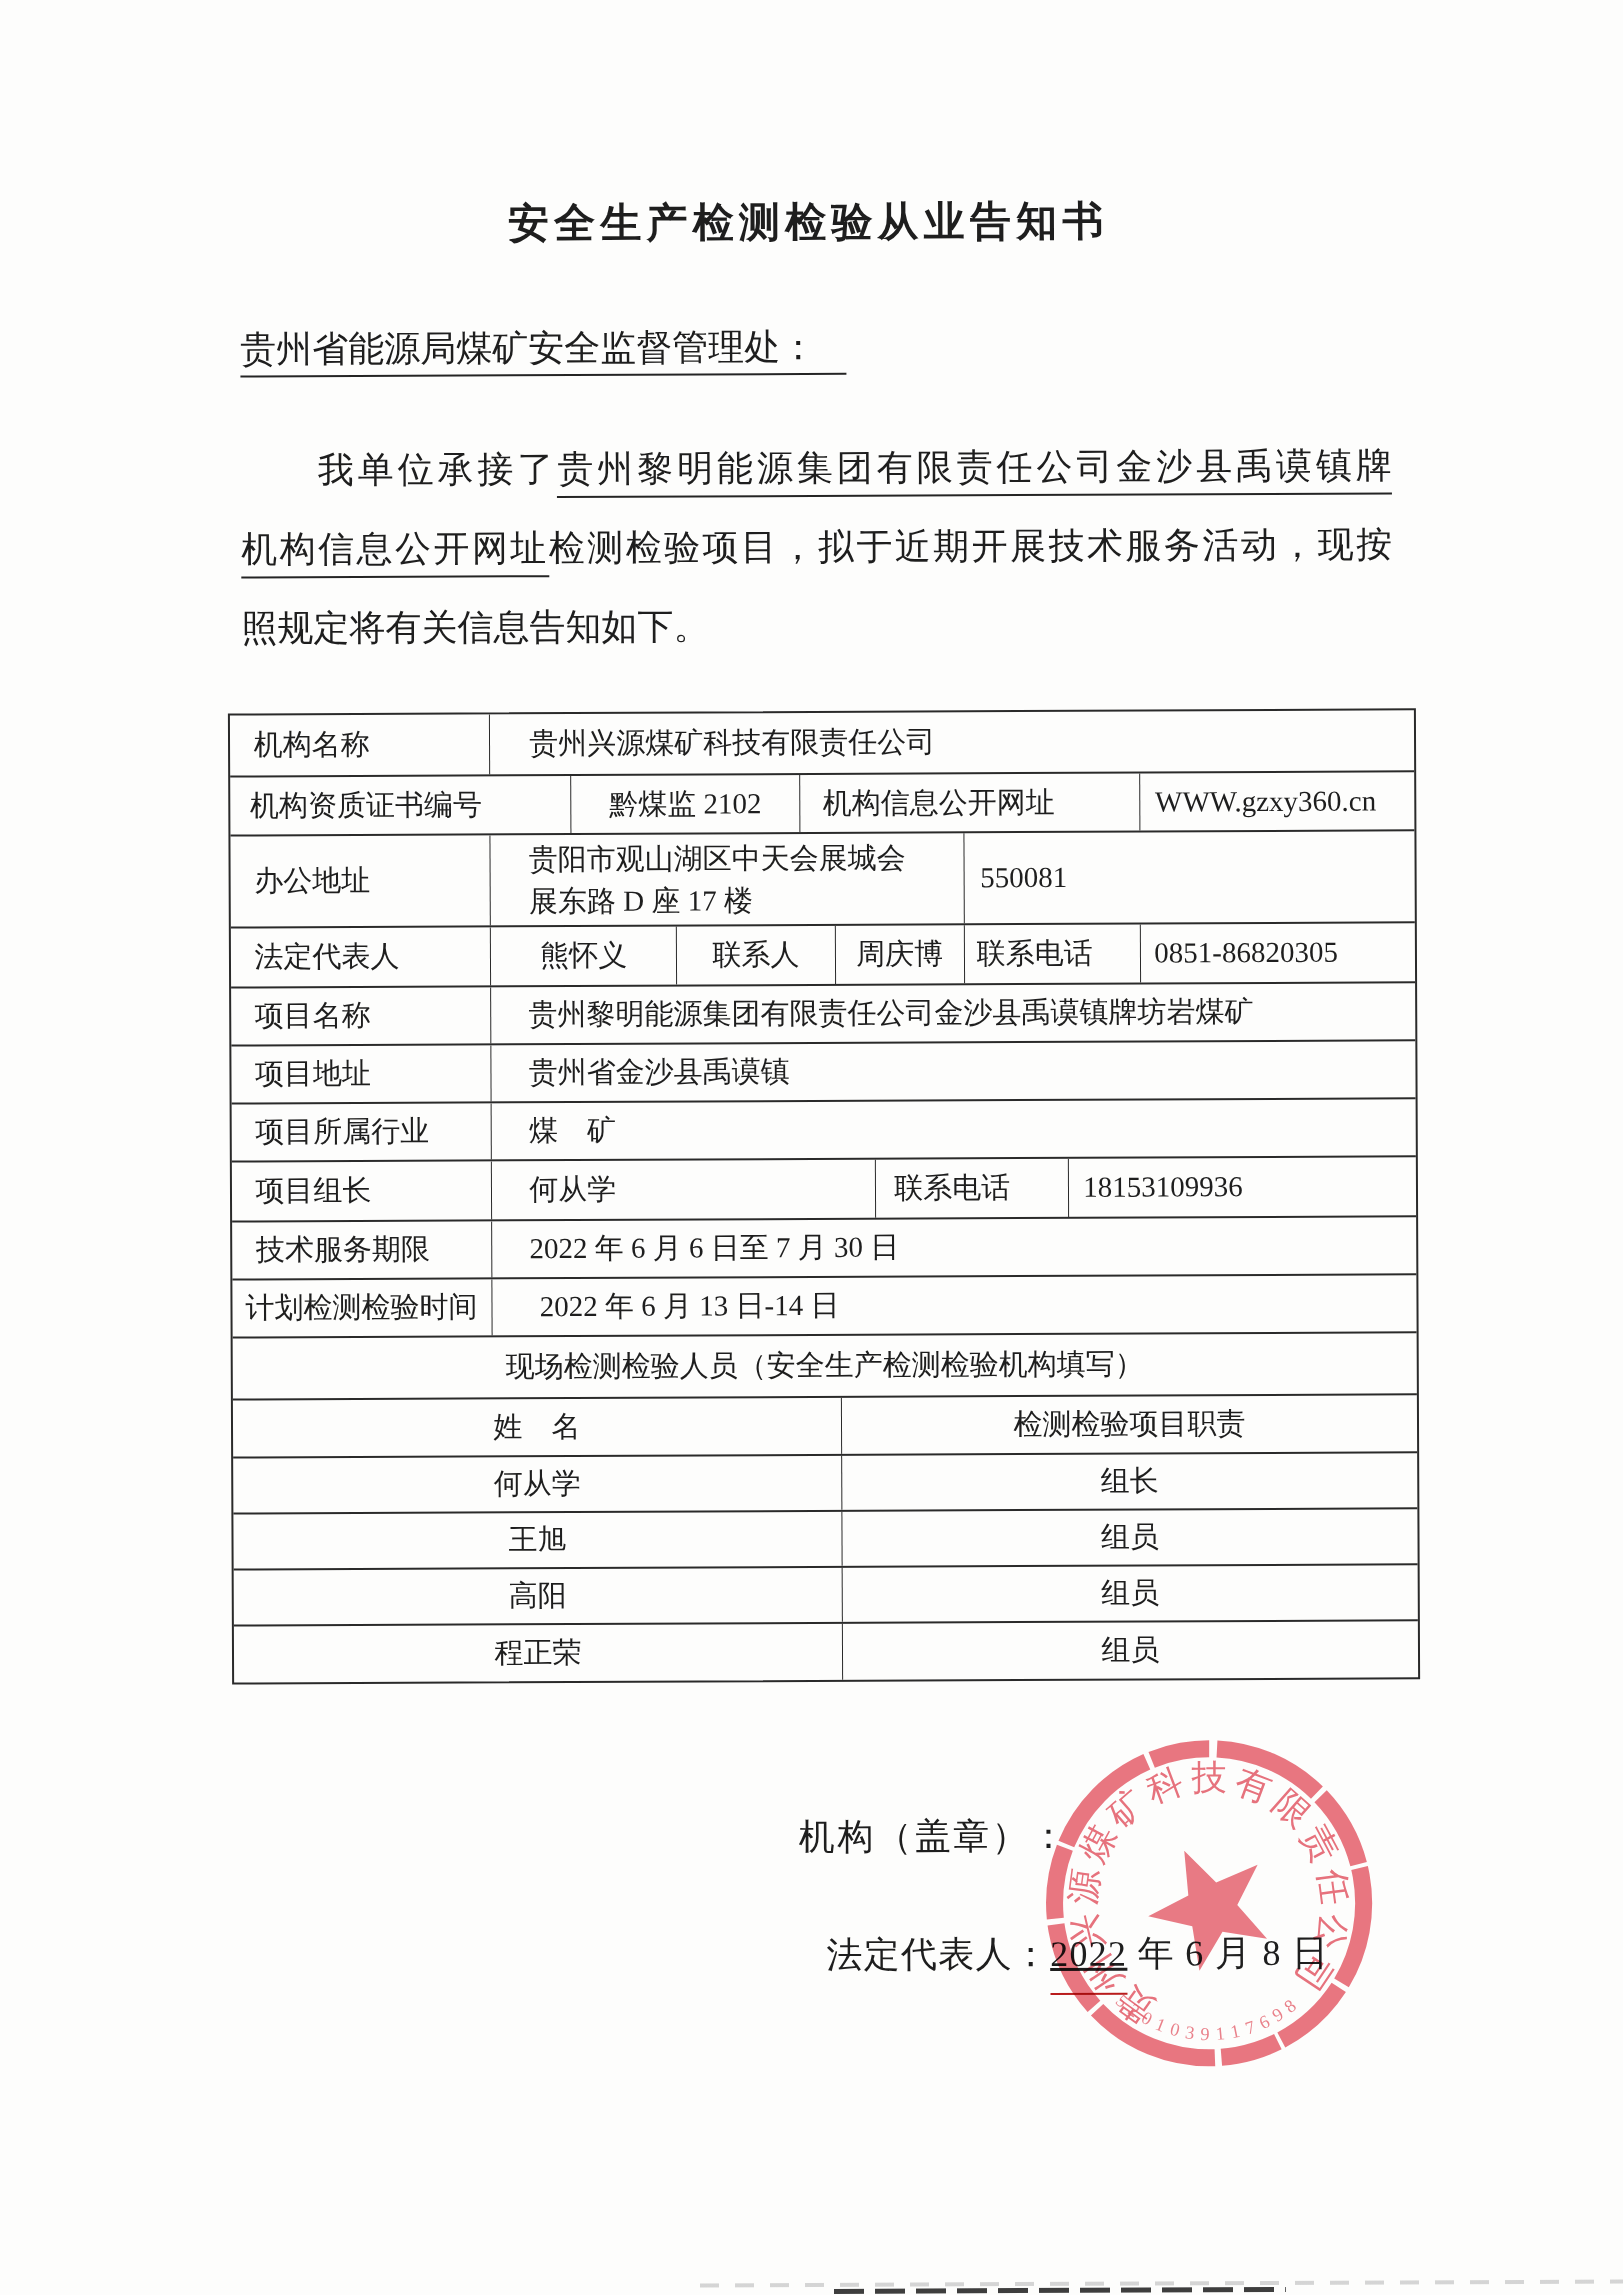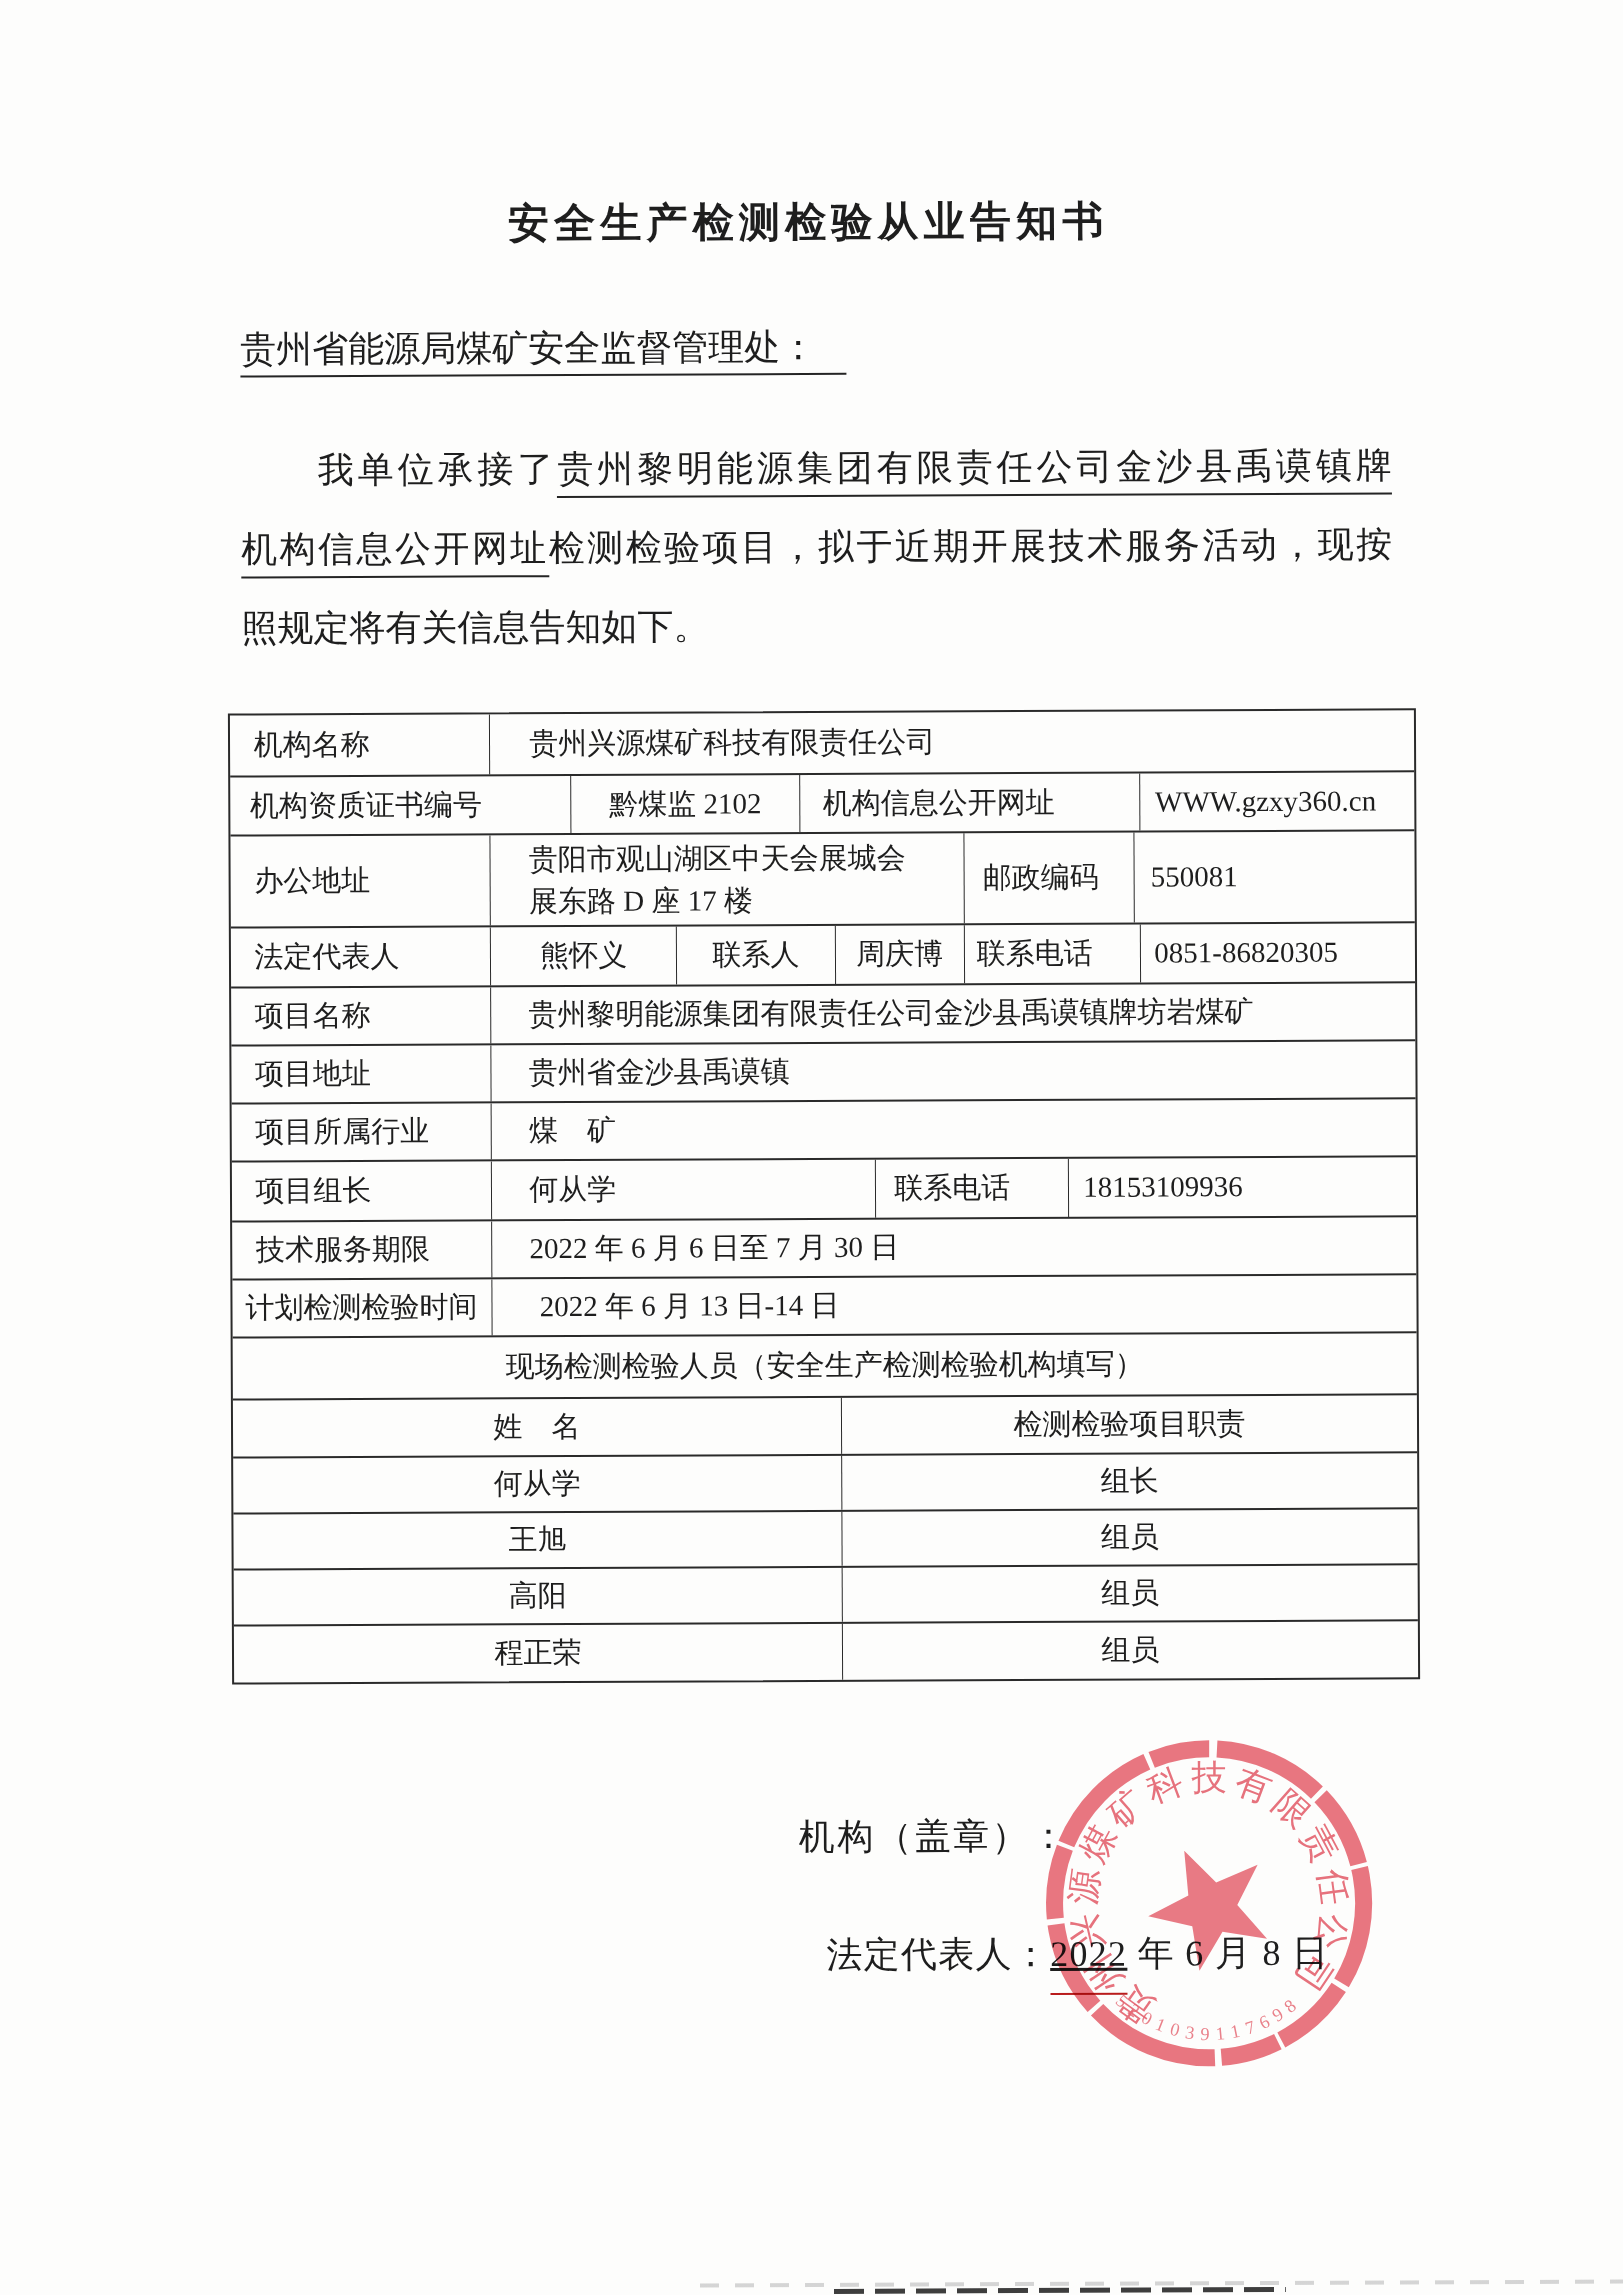--- a/index.html
+++ b/index.html
@@ -87,21 +87,20 @@
           <div class="tcell c" style="width: 19.4%;">黔煤监 2102</div>
           <div class="tcell l" style="width: 28.7%; padding-left: 22px;">机构信息公开网址</div>
           <div class="tcell l" style="width: 23.2%; padding-left: 14.4px;">WWW.gzxy360.cn</div>
         </div>
         <div class="trow" style="height: 92px;">
           <div class="tcell l" style="width: 21.9%; padding-left: 23.6px;">办公地址</div>
           <div class="tcell l two" style="width: 40%; padding-left: 38px;">
             <span>贵阳市观山湖区中天会展城会</span>
             <span>展东路 D 座 17 楼</span>
           </div>
-          <div class="tcell l" style="width: 14.4%; padding-left: 18.3px;">邮政编码</div>
           <div class="tcell l" style="width: 23.7%; padding-left: 15.7px;">550081</div>
         </div>
         <div class="trow" style="height: 60px;">
           <div class="tcell l" style="width: 21.9%; padding-left: 23.6px;">法定代表人</div>
           <div class="tcell c" style="width: 15.7%;">熊怀义</div>
           <div class="tcell c" style="width: 13.4%;">联系人</div>
           <div class="tcell c" style="width: 10.9%;">周庆博</div>
           <div class="tcell l" style="width: 14.9%; padding-left: 11.8px;">联系电话</div>
           <div class="tcell l" style="width: 23.2%; padding-left: 13px;">0851-86820305</div>
         </div>

